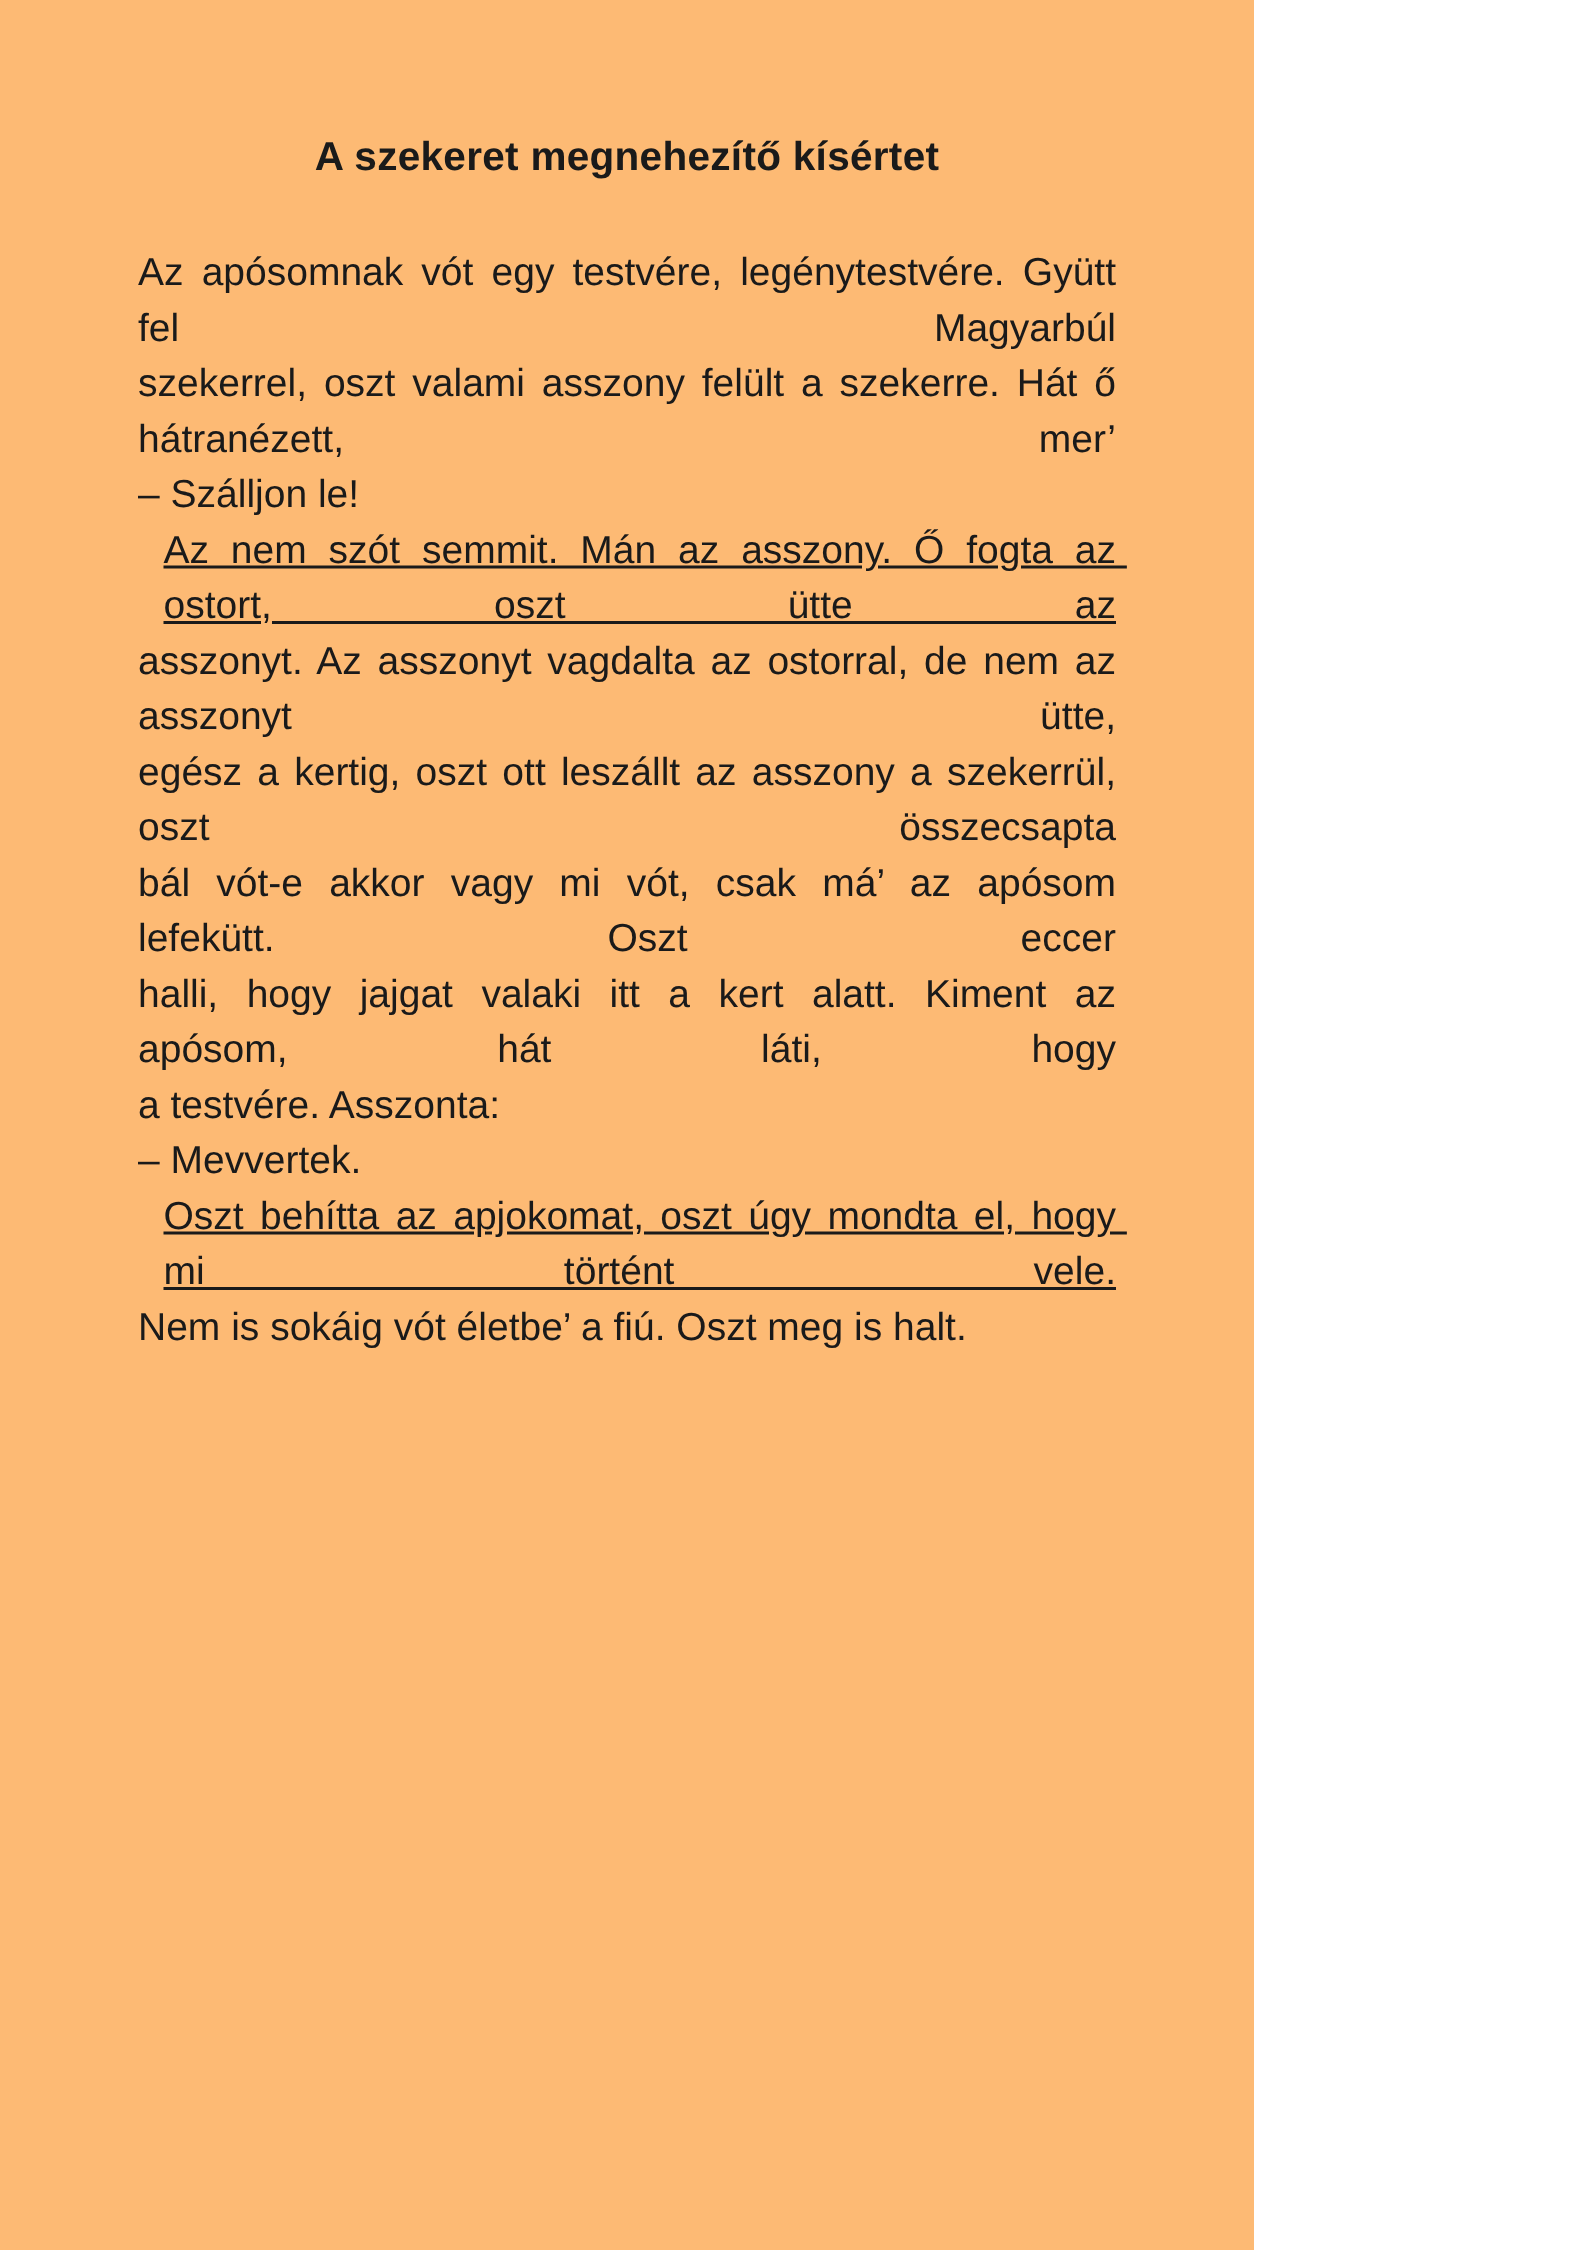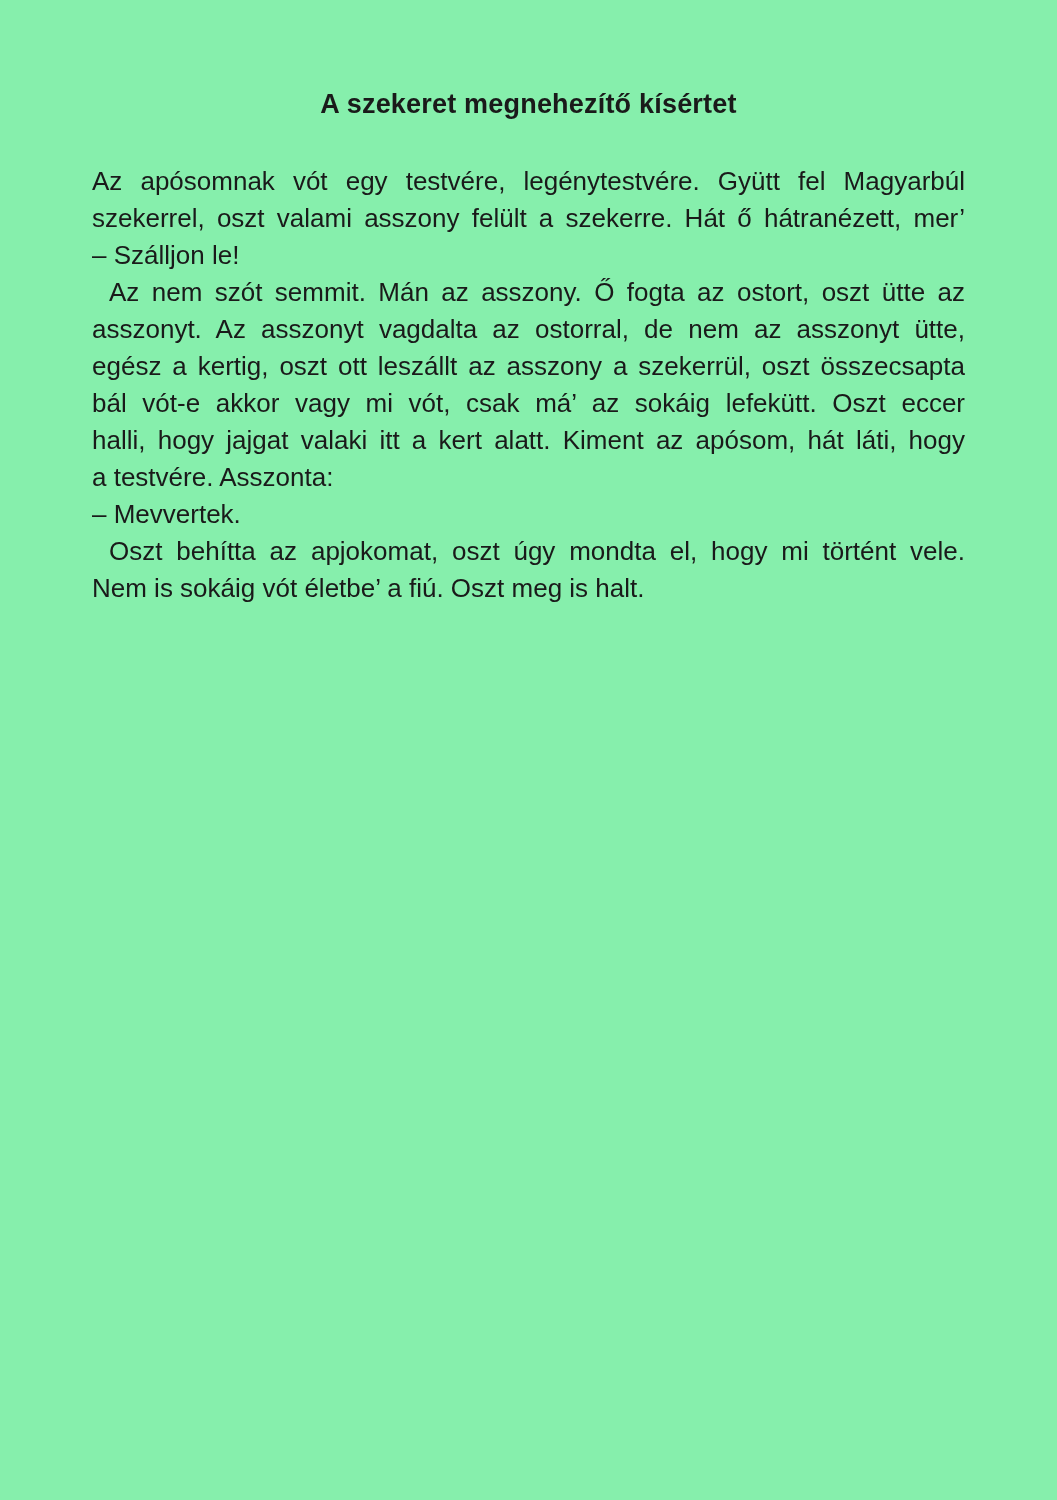--- a/index.html
+++ b/index.html
@@ -9,24 +9,24 @@
   }
   body {
     width: 1057px;
     height: 1500px;
     font-family: "Liberation Sans", sans-serif;
     color: #1a1a1a;
     overflow: hidden;
   }
   .page {
     box-sizing: border-box;
-    width: 1057px;
+    width: 836px;
     height: 1500px;
     padding: 86px 92px 0 92px;
-    background: #86efac;
+    background: #fdba74;
   }
   .doc-title {
     text-align: center;
     font-weight: bold;
     font-size: 27px;
     line-height: 37px;
     letter-spacing: 0.2px;
   }
   .body-text {
     margin-top: 40px;
@@ -36,35 +36,36 @@
   .line {
     white-space: pre-wrap;
   }
   .line.justify {
     text-align: justify;
     text-align-last: justify;
     -moz-text-align-last: justify;
   }
   .line.indent {
     padding-left: 17px;
+    text-decoration: underline;
   }
 </style>
 </head>
 <body>
 
 <div class="page">
   <div class="doc-title">A szekeret megnehezítő kísértet</div>
 
   <div class="body-text">
     <div class="line justify">Az apósomnak vót egy testvére, legénytestvére. Gyütt fel Magyarbúl</div>
     <div class="line justify">szekerrel, oszt valami asszony felült a szekerre. Hát ő hátranézett, mer’</div>
     <div class="line">– Szálljon le!</div>
     <div class="line justify indent">Az nem szót semmit. Mán az asszony. Ő fogta az ostort, oszt ütte az</div>
     <div class="line justify">asszonyt. Az asszonyt vagdalta az ostorral, de nem az asszonyt ütte,</div>
     <div class="line justify">egész a kertig, oszt ott leszállt az asszony a szekerrül, oszt összecsapta</div>
-    <div class="line justify">bál vót-e akkor vagy mi vót, csak má’ az sokáig lefekütt. Oszt eccer</div>
+    <div class="line justify">bál vót-e akkor vagy mi vót, csak má’ az apósom lefekütt. Oszt eccer</div>
     <div class="line justify">halli, hogy jajgat valaki itt a kert alatt. Kiment az apósom, hát láti, hogy</div>
     <div class="line">a testvére. Asszonta:</div>
     <div class="line">– Mevvertek.</div>
     <div class="line justify indent">Oszt behítta az apjokomat, oszt úgy mondta el, hogy mi történt vele.</div>
     <div class="line">Nem is sokáig vót életbe’ a fiú. Oszt meg is halt.</div>
   </div>
 </div>
 
 </body></html>

